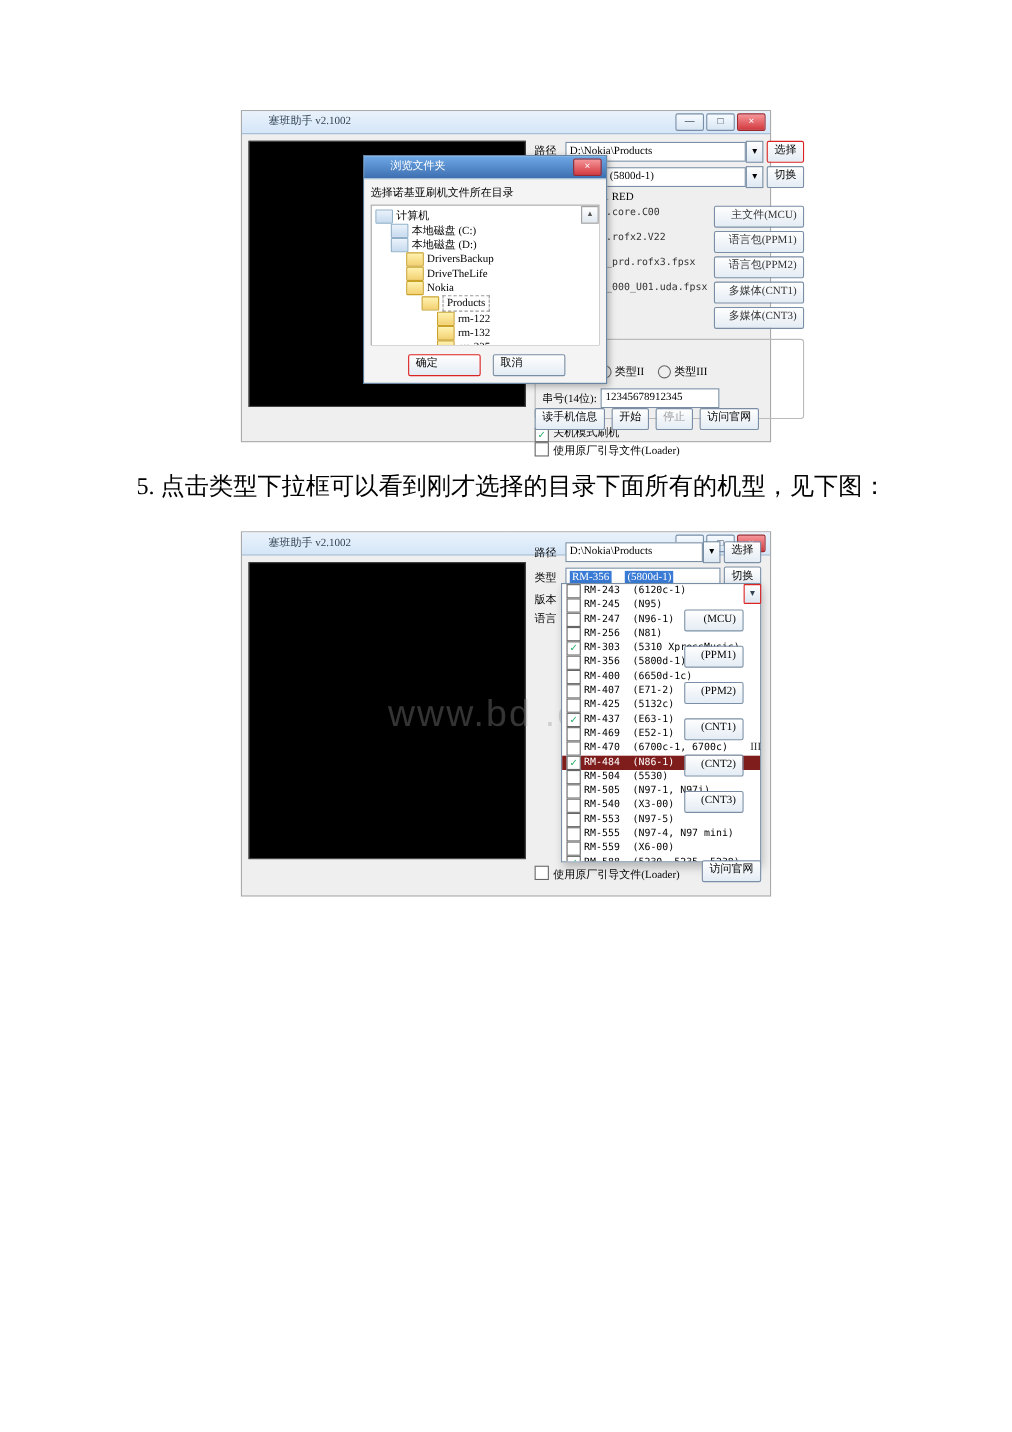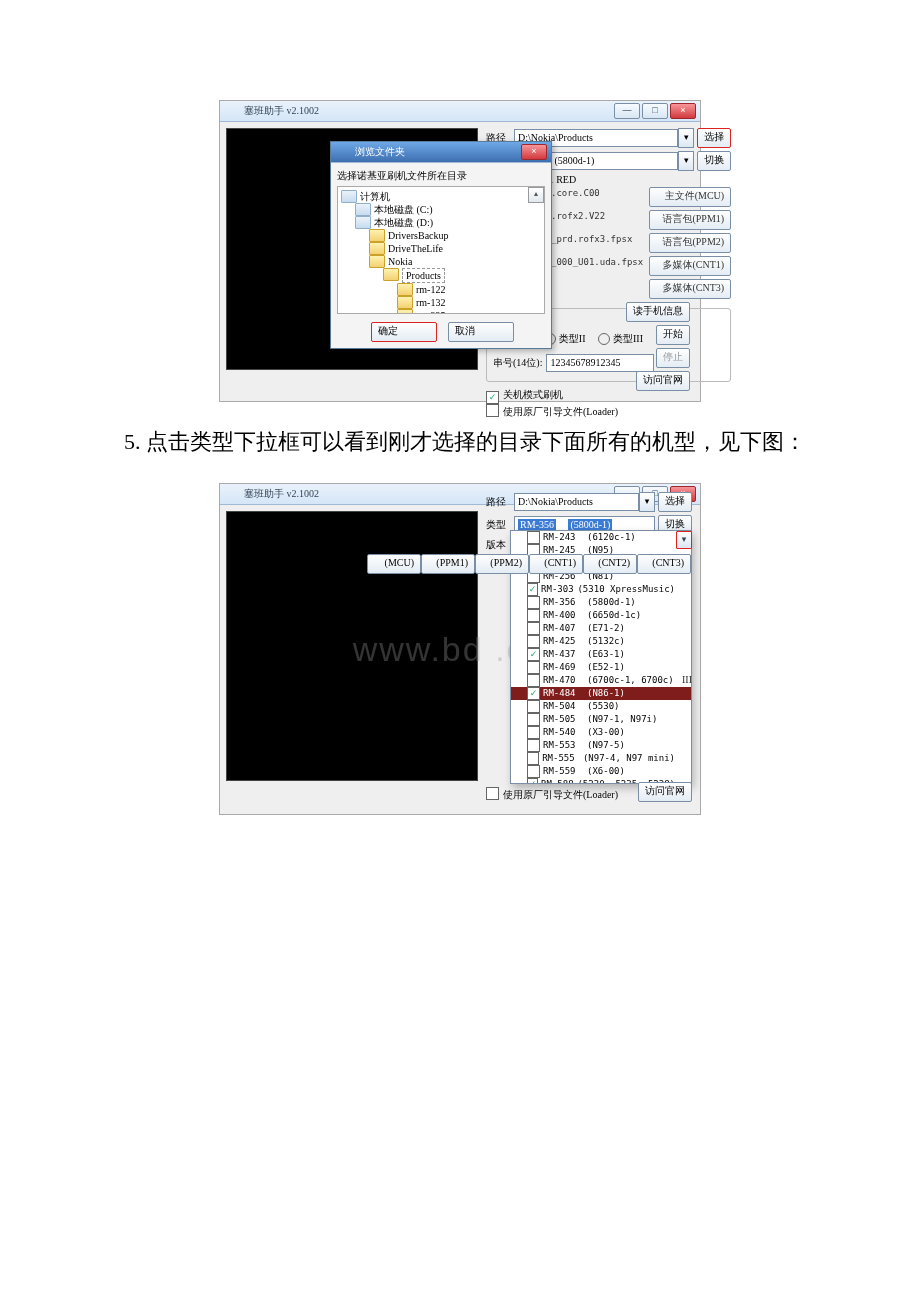--- a/index.html
+++ b/index.html
@@ -22,39 +22,39 @@
   .btn.side{width:68px;margin:0 0 3px 0;display:block;text-align:right}
   .flist{font:9px/13px Consolas,monospace;color:#333;margin:2px 0 6px 0}
   .flrow{display:flex}
   .flrow span:first-child{flex:1;white-space:nowrap;overflow:hidden}
   .grp{border:1px solid #bbb;border-radius:3px;padding:6px;margin-top:4px;font:10px SimSun}
   .radio{display:inline-flex;align-items:center;margin-right:10px}
   .radio .dot{width:10px;height:10px;border:1px solid #666;border-radius:50%;margin-right:3px;display:inline-flex;align-items:center;justify-content:center}
   .radio.on .dot::after{content:"";width:5px;height:5px;background:#3a7bd5;border-radius:50%}
   .chk{width:11px;height:11px;border:1px solid #666;background:#fff;display:inline-block;margin-right:4px;vertical-align:-2px;font:9px/10px Arial;text-align:center;color:#2a6}
   .chk.on::before{content:"✓"}
-  .bottombtns{position:absolute;right:10px;bottom:10px;display:flex;flex-direction:column;gap:3px;align-items:flex-end}
+  .bottombtns{position:absolute;right:10px;bottom:10px;display:flex;flex-direction:row;gap:3px;align-items:flex-end}
   .dlg{position:absolute;left:110px;top:40px;width:220px;border:1px solid #5a7a9a;background:#f4f4f4;box-shadow:2px 2px 6px rgba(0,0,0,.3)}
   .dlg .titlebar{background:linear-gradient(#6fa8e6,#3d6fb0);color:#fff}
   .dlgb{padding:6px;font:10px/13px SimSun}
   .tree{border:1px solid #aaa;background:#fff;height:120px;overflow:auto;margin-top:4px;padding:3px;font:10px/13px SimSun}
-  .tnode{display:flex;align-items:flex-start;white-space:nowrap}
+  .tnode{display:flex;align-items:center;white-space:nowrap}
   .ticon{width:14px;height:11px;margin-right:3px;display:inline-block}
   .fold{background:linear-gradient(#fff2b0,#f3d172);border:1px solid #c9a227;border-radius:1px}
   .drv{background:linear-gradient(#eaf2fb,#c7dbef);border:1px solid #8fb0c9;border-radius:1px}
   .selnode{background:#fff;border:1px dashed #999;padding:0 3px}
   .dpad1{padding-left:14px}.dpad2{padding-left:28px}.dpad3{padding-left:42px}.dpad4{padding-left:56px}
   .dlgbtns{display:flex;justify-content:center;gap:8px;margin-top:8px}
   .dlgbtns .btn{width:52px;text-align:left}
   .dlgbtns .btn.primary{border:1.5px solid #d22}
   .para{font:22px/1.85 SimSun;text-align:justify;margin:20px 0}
   .indent{text-indent:2em}
   .ddwrap{position:absolute;left:290px;top:46px;width:180px;border:1px solid #7a8fa6;background:#fff;font:9px/12px Consolas,monospace;box-shadow:2px 4px 8px rgba(0,0,0,.25)}
   .ddlist{max-height:252px;overflow:hidden}
-  .ditem{display:flex;padding:0 16px;white-space:nowrap}
+  .ditem{display:flex;padding:0 4px;white-space:nowrap}
   .ditem .ck{margin-right:3px}
   .ditem .code{display:inline-block;width:44px}
   .ditem.hl{background:#7f1d1d;color:#fff}
   .ddarrow{position:absolute;right:-1px;top:0;width:16px;height:18px;border:1.5px solid #d22;border-radius:1px;box-sizing:border-box;font:9px/14px Arial;text-align:center;color:#345;background:linear-gradient(#fff,#dce7f2)}
   .toprow2{font:10px SimSun;position:absolute;left:266px;top:8px;right:8px}
   .watermark{position:absolute;left:50%;top:50%;transform:translate(-50%,-50%);font:34px/1 Arial;color:rgba(150,150,150,.35);letter-spacing:2px;pointer-events:none}
   .scrollarrow{position:absolute;right:0;top:0;width:14px;height:14px;border:1px solid #999;background:linear-gradient(#fff,#e0e8f0);font:8px/12px Arial;text-align:center;color:#555}
 </style>
 </head>
 <body>
@@ -342,21 +342,21 @@
             <span>(X6-00)</span>
           </div>
           <div class="ditem">
             <span class="chk on ck"></span>
             <span class="code">RM-588</span>
             <span>(5230, 5235, 5238)</span>
           </div>
         </div>
     </div>
 
-    <div style="position:absolute;right:9px;top:70px;display:flex;flex-direction:row;gap:0">
+    <div style="position:absolute;right:24px;top:70px;display:flex;flex-direction:column;gap:10px">
       <div class="btn side" style="width:40px">(MCU)</div>
       <div class="btn side" style="width:40px">(PPM1)</div>
       <div class="btn side" style="width:40px">(PPM2)</div>
       <div class="btn side" style="width:40px">(CNT1)</div>
       <div class="btn side" style="width:40px">(CNT2)</div>
       <div class="btn side" style="width:40px">(CNT3)</div>
     </div>
     <div style="position:absolute;right:8px;top:190px;font:10px SimSun;color:#333">III</div>
     <div style="position:absolute;right:8px;bottom:12px">
       <div class="btn">访问官网</div>

